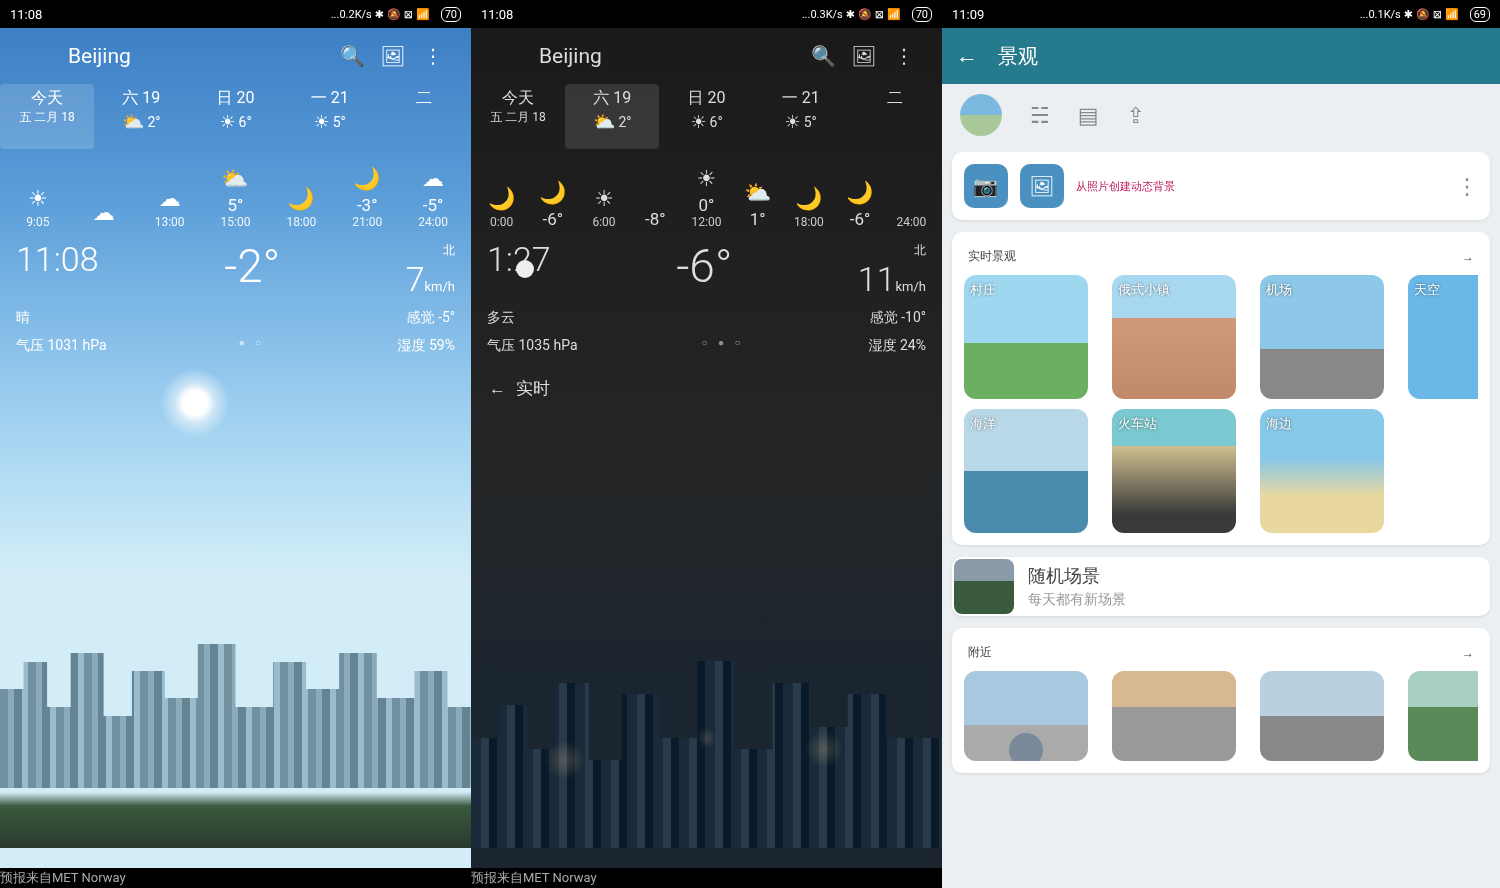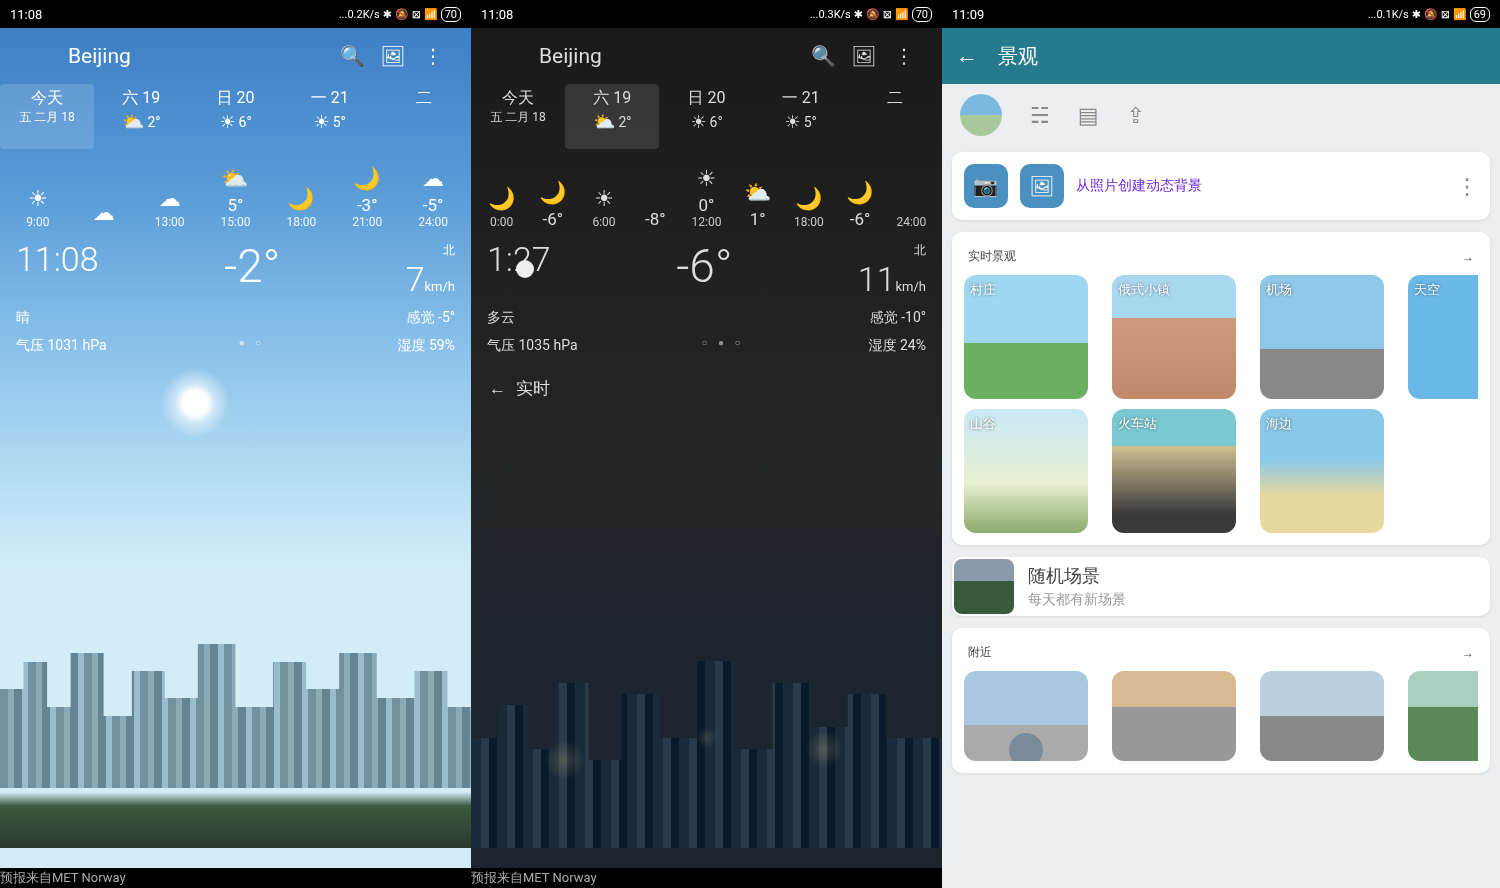--- a/index.html
+++ b/index.html
@@ -2,21 +2,21 @@
 <html><head>
 <meta charset="utf-8">
 <style>
 * { margin:0; padding:0; box-sizing:border-box; font-family:-apple-system,"Segoe UI",Roboto,sans-serif; }
 body { width:1500px; height:888px; background:#000; display:flex; overflow:hidden; }
 .phone { width:471px; height:888px; position:relative; overflow:hidden; display:flex; flex-direction:column; }
 .phone.p3 { width:558px; }
 .statusbar { height:28px; background:#000; color:#fff; font-size:13px; display:flex; align-items:center; padding:0 10px; justify-content:space-between; }
 .sb-right { display:flex; align-items:center; gap:3px; }
 .sb-right span { font-size:11px; }
-.batt { border:1px solid #fff; border-radius:6px; padding:0 3px; font-size:10px; }
+.batt { border:1px solid #fff; border-radius:6px; padding:0 3px; font-size:10px;margin-left:8px; }
 
 
 .p1 .wbg { flex:1; background:linear-gradient(to bottom,#3d7fc4 0%,#5a9dd8 20%,#8fc5ec 40%,#b7dff4 55%,#d2edf8 65%); position:relative; }
 .p1 .sun { position:absolute; top:340px; left:160px; width:70px; height:70px; background:radial-gradient(circle,#fff 25%,rgba(255,255,255,0.5) 40%,transparent 70%); border-radius:50%; }
 .p1 .sky { height:430px; display:flex; flex-direction:column; color:#fff; }
 .p1 .city { position:absolute; bottom:20px; left:0; right:0; height:280px; background:linear-gradient(to top,#2a3a2e 0%,#3a5a3e 15%,transparent 20%); }
 .p1 .city::before { content:""; position:absolute; bottom:60px; left:0; right:0; height:180px; background:repeating-linear-gradient(90deg,#5a7a8a 0,#5a7a8a 8px,#7a9aaa 8px,#7a9aaa 14px,#4a6a7a 14px,#4a6a7a 22px,#8ab0c0 22px,#8ab0c0 28px); opacity:0.8; clip-path:polygon(0 100%,0 45%,5% 45%,5% 30%,10% 30%,10% 55%,15% 55%,15% 25%,22% 25%,22% 60%,28% 60%,28% 35%,35% 35%,35% 50%,42% 50%,42% 20%,50% 20%,50% 55%,58% 55%,58% 30%,65% 30%,65% 45%,72% 45%,72% 25%,80% 25%,80% 50%,88% 50%,88% 35%,95% 35%,95% 55%,100% 55%,100% 100%); }
 .topbar { height:56px; display:flex; align-items:center; padding:0 18px; }
 .topbar .loc { font-size:21px; font-weight:400; flex:1; padding-left:50px; }
 .topbar .ic { width:40px; display:flex; justify-content:center; cursor:pointer; font-size:20px; }
@@ -57,21 +57,21 @@
 
 .p3 { background:#eceff1; }
 .p3 .appbar { height:56px; background:#267a8e; color:#fff; display:flex; align-items:center; padding:0 14px; gap:20px; font-size:20px; }
 .p3 .appbar .bk { font-size:22px; cursor:pointer; }
 .p3 .iconrow { height:62px; display:flex; align-items:center; padding:0 18px; gap:28px; }
 .p3 .avatar { width:42px; height:42px; border-radius:50%; background:linear-gradient(to bottom,#7ab8e0 50%,#a8c89a 50%); }
 .p3 .irb { color:#888; font-size:22px; cursor:pointer; }
 .p3 .card { background:#fff; margin:6px 10px; border-radius:10px; box-shadow:0 1px 3px rgba(0,0,0,0.1); padding:12px; }
 .p3 .create { display:flex; align-items:center; gap:12px; }
 .p3 .sqbtn { width:44px; height:44px; background:#4a90c0; border-radius:10px; color:#fff; display:flex; align-items:center; justify-content:center; font-size:20px; cursor:pointer; }
-.p3 .create .lbl { flex:1; color:#6d28d9; font-size:14px; }
+.p3 .create .lbl { flex:1; color:#be185d; font-size:11px; }
 .p3 .sechead { display:flex; justify-content:space-between; align-items:center; padding:4px 4px 10px; font-size:12px; color:#444; }
 .p3 .tiles { display:flex; gap:24px; overflow:hidden; }
 .p3 .tile { width:124px; height:124px; border-radius:12px; position:relative; flex-shrink:0; cursor:pointer; overflow:hidden; }
 .p3 .tile .tl { position:absolute; top:6px; left:6px; color:#fff; font-size:13px; text-shadow:0 0 3px rgba(0,0,0,0.6); }
 .p3 .random { display:flex; align-items:center; gap:14px; padding:2px; }
 .p3 .random .th { width:60px; height:55px; border-radius:8px; background:linear-gradient(to bottom,#8a9aa8 40%,#3a5a3e 40%); }
 .p3 .random .txt .t1 { font-size:18px; color:#444; }
 .p3 .random .txt .t2 { font-size:14px; color:#999; margin-top:3px; }
 .p3 .ntiles .tile { width:124px; height:90px; }
 .p3 .ntiles .tile.cc { position:relative; }
@@ -143,21 +143,21 @@
             </div>
           </div>
           <div class="day">
             <div class="dl">二</div>
           </div>
         </div>
       <div class="hours" id="p1hours">
           <div class="hour">
             <div class="hico">☀</div>
             <div class="ht"></div>
-            <div class="htime">9:00</div>
+            <div class="htime">9:05</div>
           </div>
           <div class="hour">
             <div class="hico">☁</div>
             <div class="ht"></div>
             <div class="htime"></div>
           </div>
           <div class="hour">
             <div class="hico">☁</div>
             <div class="ht"></div>
             <div class="htime">13:00</div>
@@ -372,22 +372,22 @@
         </div>
         <div class="tile t-airport">
           <span class="tl">机场</span>
         </div>
         <div class="tile t-sky">
           <span class="tl">天空</span>
         </div>
       </div>
     <div style="height:10px"></div>
     <div class="tiles" id="p3live2">
-        <div class="tile t-valley">
-          <span class="tl">山谷</span>
+        <div class="tile t-ocean">
+          <span class="tl">海洋</span>
         </div>
         <div class="tile t-train">
           <span class="tl">火车站</span>
         </div>
         <div class="tile t-beach">
           <span class="tl">海边</span>
         </div>
       </div>
   </div>
   <div class="card random">

